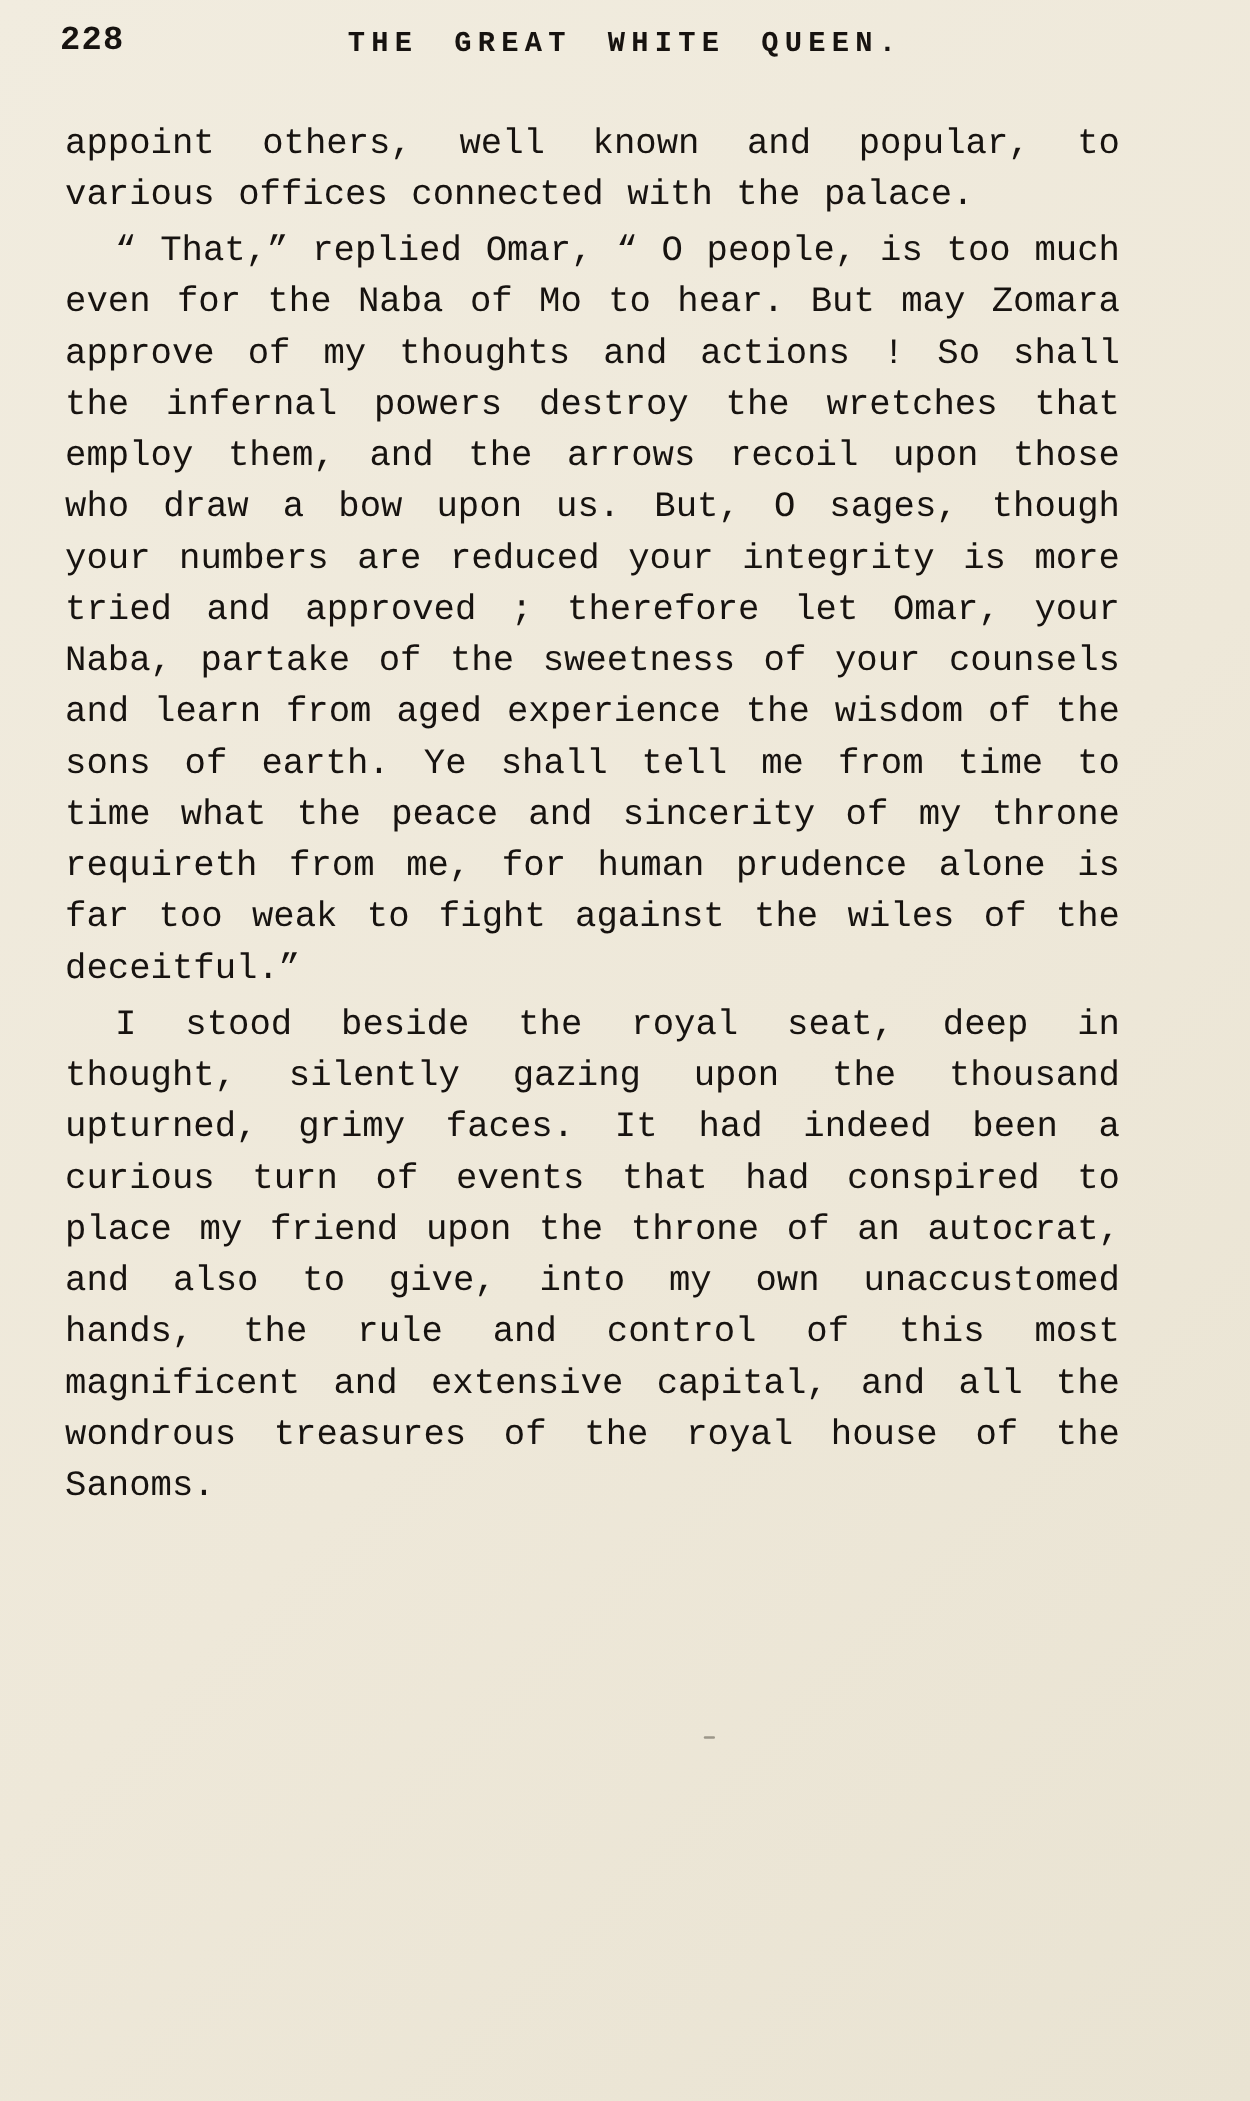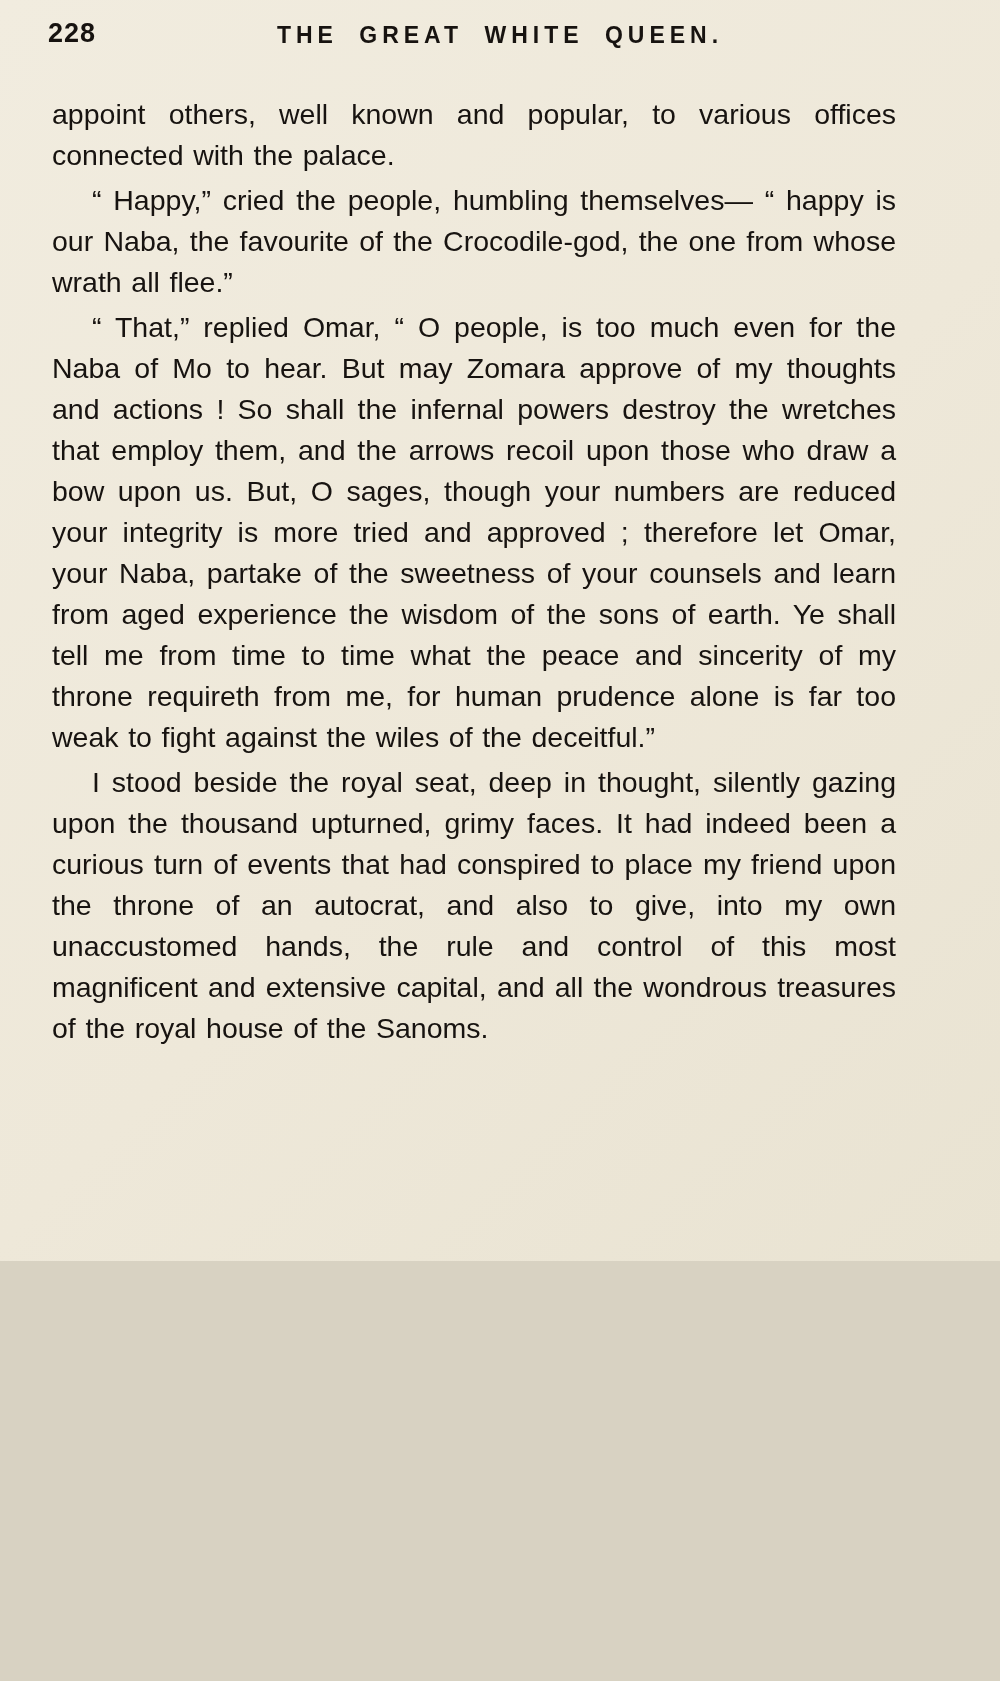--- a/index.html
+++ b/index.html
@@ -3,25 +3,25 @@
 <meta charset="utf-8">
 <style>
   html, body {
     margin: 0;
     padding: 0;
     background: #d8d2c2;
   }
   .page {
     position: relative;
     width: 1000px;
-    height: 1261px;
+    height: 1681px;
     margin: 0 auto;
     background: linear-gradient(135deg, #f1ecdf 0%, #eee8d9 55%, #e9e3d2 100%);
     color: #171310;
-    font-family: Liberation Sans, sans-serif;
+    font-family: Liberation Mono, monospace;
     overflow: hidden;
     box-sizing: border-box;
   }
   .running-head {
     position: relative;
     padding-top: 20px;
     height: 48px;
   }
   .page-num {
     position: absolute;
@@ -71,20 +71,19 @@
 
 <div class="page">
 
   <header class="running-head">
     <span class="page-num">228</span>
     <span class="running-title">THE GREAT WHITE QUEEN.</span>
   </header>
 
   <main class="body-text">
     <p class="noindent">appoint others, well known and popular, to various offices connected with the palace.</p>
-    <p>“ Happy,” cried the people, humbling themselves— “ happy is our Naba, the favourite of the Crocodile-god, the one from whose wrath all flee.”</p>
     <p>“ That,” replied Omar, “ O people, is too much even for the Naba of Mo to hear.  But may Zomara approve of my thoughts and actions !  So shall the infernal powers destroy the wretches that employ them, and the arrows recoil upon those who draw a bow upon us.  But, O sages, though your numbers are reduced your integrity is more tried and approved ; therefore let Omar, your Naba, partake of the sweetness of your counsels and learn from aged experience the wisdom of the sons of earth. Ye shall tell me from time to time what the peace and sincerity of my throne requireth from me, for human prudence alone is far too weak to fight against the wiles of the deceitful.”</p>
     <p>I stood beside the royal seat, deep in thought, silently gazing upon the thousand upturned, grimy faces.  It had indeed been a curious turn of events that had conspired to place my friend upon the throne of an autocrat, and also to give, into my own unaccustomed hands, the rule and control of this most magnificent and extensive capital, and all the wondrous treasures of the royal house of the Sanoms.</p>
   </main>
 
   <div class="scan-artifact"></div>
 
 </div>
 
 </body></html>

